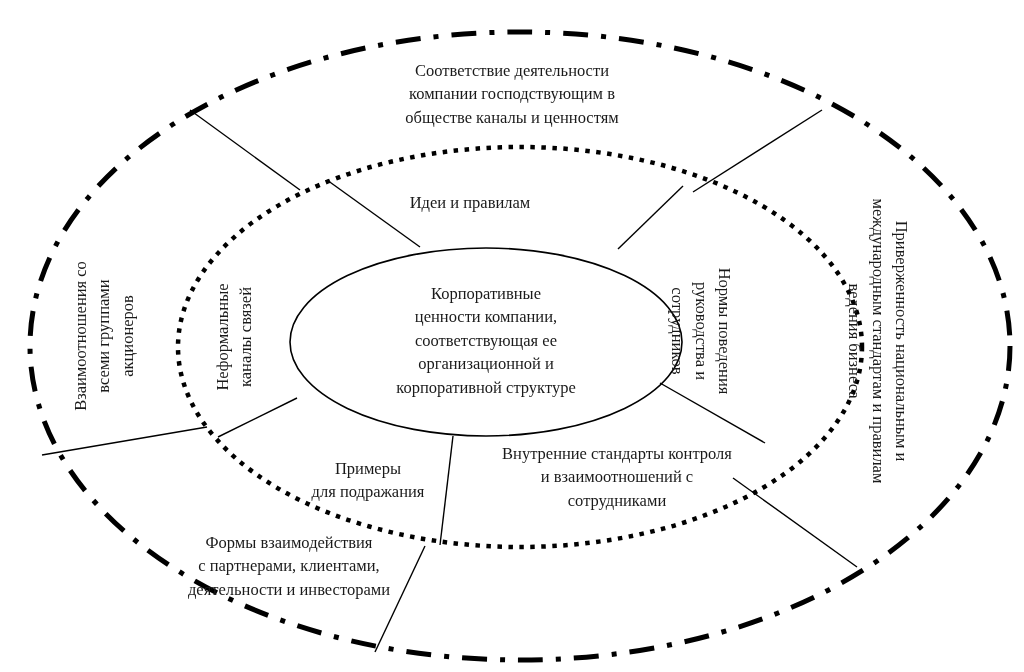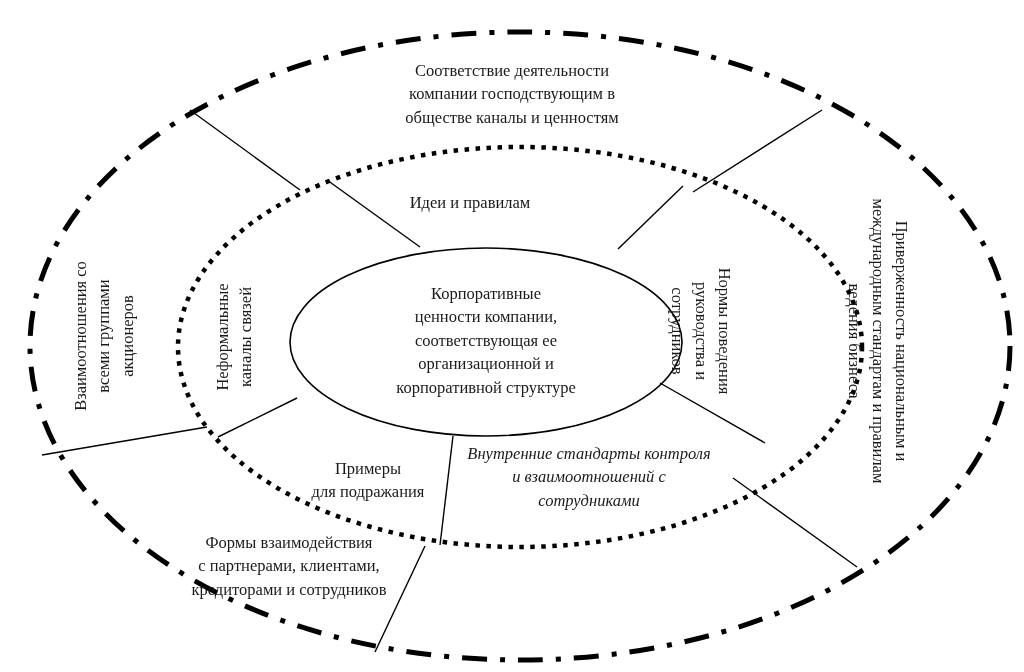--- a/index.html
+++ b/index.html
@@ -34,21 +34,21 @@
   }
   .label.rot-cw {
     transform: translate(-50%, -50%) rotate(90deg);
   }
   
   .pos-center        { left: 486px; top: 341px; width: 260px; }
   .pos-mid-top       { left: 470px; top: 203px; width: 260px; }
   .pos-mid-left      { left: 234px; top: 337px; width: 220px; }
   .pos-mid-right     { left: 701px; top: 331px; width: 210px; }
   .pos-mid-bl        { left: 368px; top: 480px; width: 220px; }
-  .pos-mid-br        { left: 589px; top: 477px; width: 320px; font-style: italic; }
+  .pos-mid-br        { left: 617px; top: 477px; width: 320px; }
   .pos-out-top       { left: 512px; top: 94px;  width: 290px; }
   .pos-out-left      { left: 104px; top: 336px; width: 210px; }
   .pos-out-right     { left: 878px; top: 341px; width: 310px; }
   .pos-out-bl        { left: 289px; top: 566px; width: 290px; }
   .pos-out-bottom    { left: 611px; top: 612px; width: 360px; }
 </style>
 </head>
 <body>
 
 <div id="stage">
@@ -103,16 +103,16 @@
   <div class="label rot-ccw pos-out-left">Взаимоотношения со
 всеми группами
 акционеров</div>
 
   <div class="label rot-cw pos-out-right">Приверженность национальным и
 международным стандартам и правилам
 ведения бизнеса</div>
 
   <div class="label pos-out-bl">Формы взаимодействия
 с партнерами, клиентами,
-кредиторами и сотрудников</div>
+деятельности и инвесторами</div>
 
 
 </div>
 
 </body></html>

